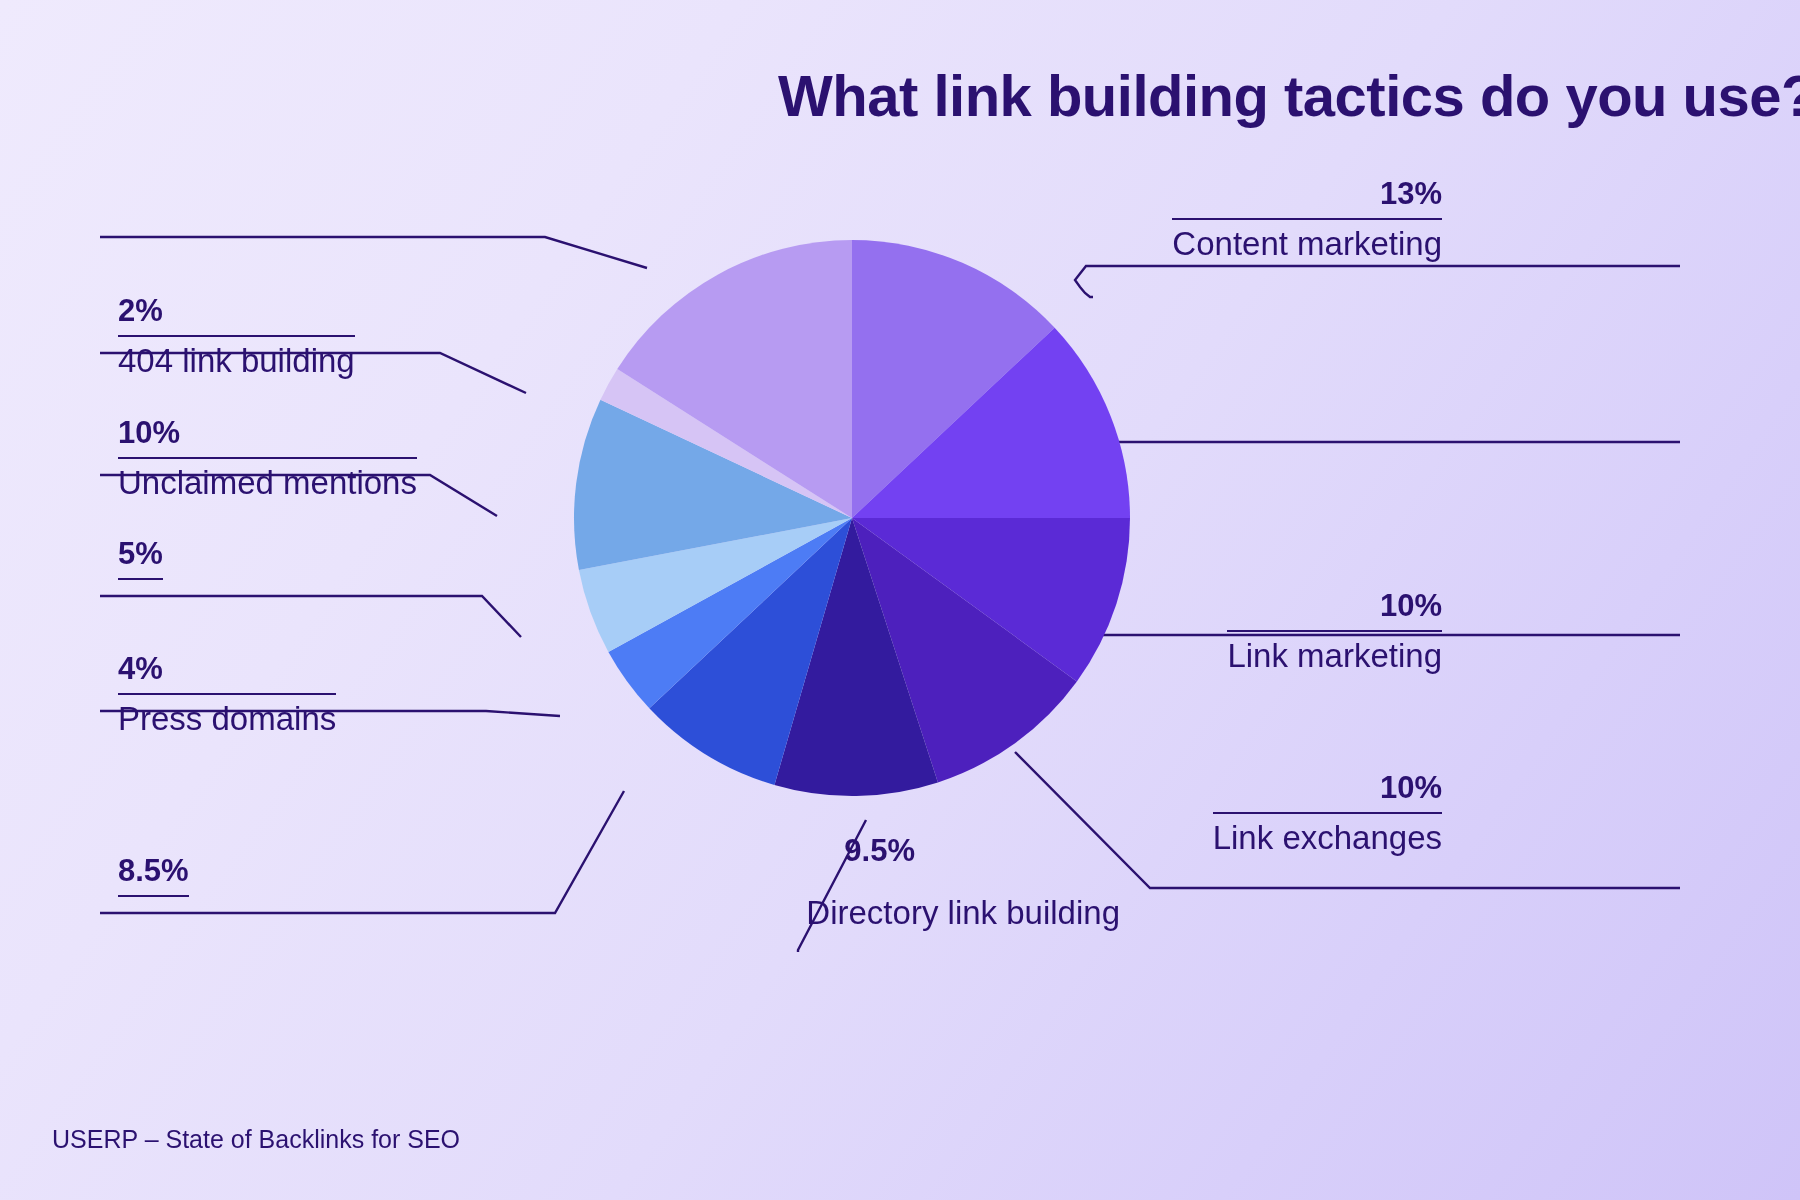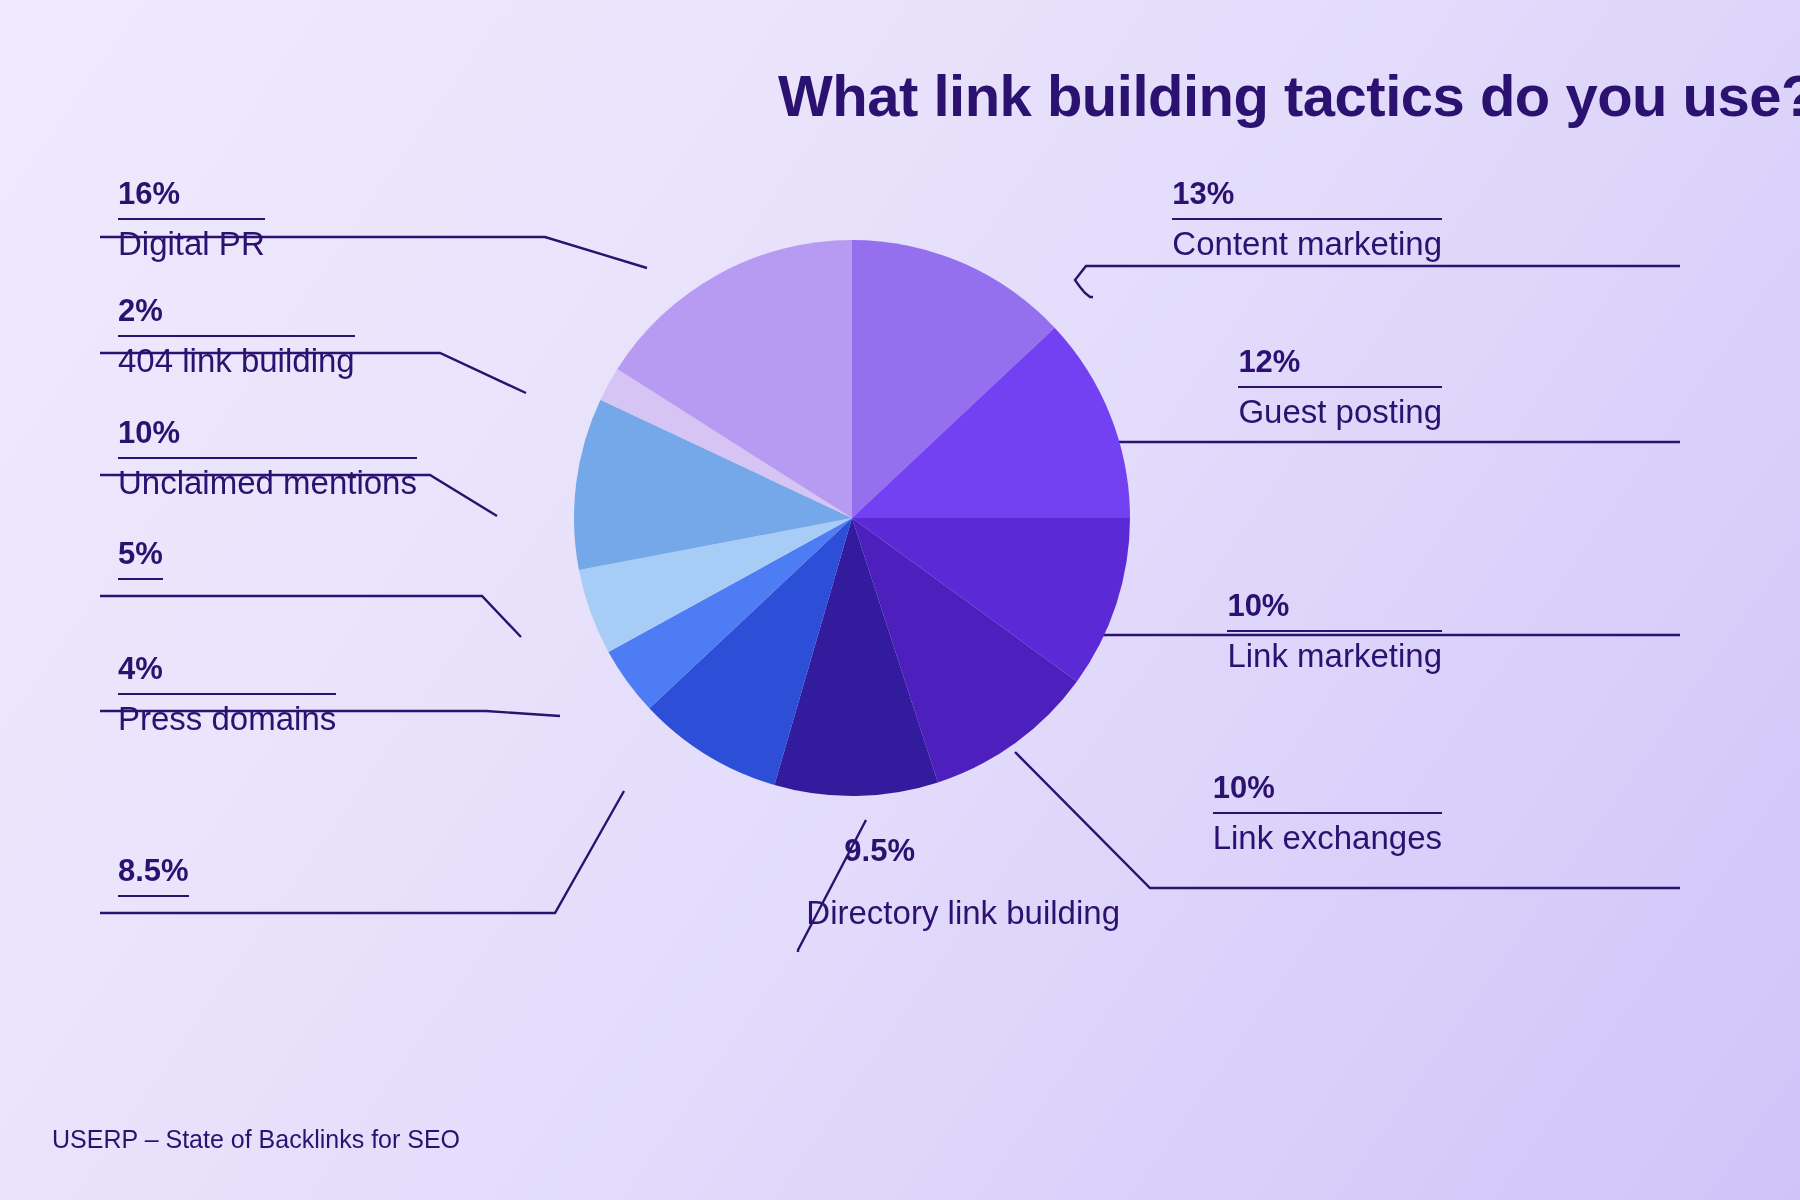--- a/index.html
+++ b/index.html
@@ -71,21 +71,21 @@
     border-top: 2px solid #2b1170;
     margin: 7px 0 6px 0;
   }
   .callout .name {
     font-size: 33px;
     font-weight: normal;
     line-height: 1.1;
     letter-spacing: 0px;
   }
   .callout.left { text-align: left; }
-  .callout.right { text-align: left; }
+  .callout.right { text-align: right; }
 
   
   #footer {
     position: absolute;
     left: 36px;
     top: 1125px;
     font-size: 25px;
     color: #2b1170;
     white-space: nowrap;
     margin-left: 16px;
@@ -143,48 +143,38 @@
         </g>
     </svg>
   </div>
 
   <div class="callout right" style="right:358px; top:178px;">
     <div class="pct">13%</div>
     <div class="rule"></div>
     <div class="name">Content marketing</div>
   </div>
 
-  <div class="callout right" style="right:358px; top:346px;">
-    <div class="pct">12%</div>
-    <div class="rule"></div>
-    <div class="name">Guest posting</div>
-  </div>
 
   <div class="callout right" style="right:358px; top:590px;">
     <div class="pct">10%</div>
     <div class="rule"></div>
     <div class="name">Link marketing</div>
   </div>
 
   <div class="callout right" style="right:358px; top:772px;">
     <div class="pct">10%</div>
     <div class="rule"></div>
     <div class="name">Link exchanges</div>
   </div>
 
   <div class="callout right" style="left:915px; top:835px; text-align:right; width:0;">
     <div class="pct" style="position:absolute; right:0; top:0; white-space:nowrap;margin-left:12px;">9.5%</div>
     <div class="name" style="position:absolute; right:-205px; top:60px; white-space:nowrap;">Directory link building</div>
   </div>
 
-  <div class="callout left" style="left:118px; top:178px;">
-    <div class="pct">16%</div>
-    <div class="rule"></div>
-    <div class="name">Digital PR</div>
-  </div>
 
   <div class="callout left" style="left:118px; top:295px;">
     <div class="pct">2%</div>
     <div class="rule"></div>
     <div class="name">404 link building</div>
   </div>
 
   <div class="callout left" style="left:118px; top:417px;">
     <div class="pct">10%</div>
     <div class="rule"></div>

